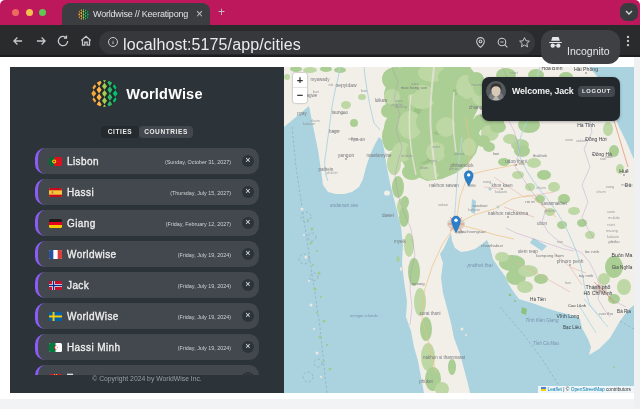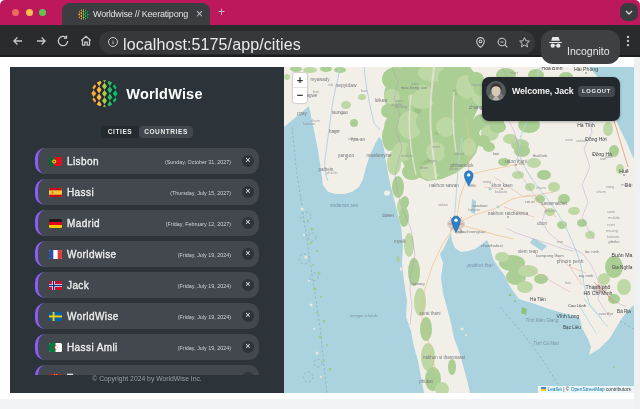--- a/index.html
+++ b/index.html
@@ -212,21 +212,21 @@
           <div class="cx">×</div>
         </div>
 <div class="city">
           <div class="cflag">
             <svg viewBox="0 0 13 9" width="13" height="9">
               <rect width="13" height="3" fill="#1d1d1b"></rect>
               <rect y="3" width="13" height="3" fill="#e1001f"></rect>
               <rect y="6" width="13" height="3" fill="#f6c800"></rect>
             </svg>
           </div>
-          <div class="cname">Madrid</div>
+          <div class="cname">Giang</div>
           <div class="cdate">(Friday, February 12, 2027)</div>
           <div class="cx">×</div>
         </div>
 <div class="city">
           <div class="cflag">
             <svg viewBox="0 0 13 9" width="13" height="9">
               <rect width="13" height="9" fill="#fff"></rect>
               <rect width="4.33" height="9" fill="#2a50a0"></rect>
               <rect x="8.67" width="4.33" height="9" fill="#dd3c3c"></rect>
             </svg>
@@ -265,21 +265,21 @@
           <div class="cflag">
             <svg viewBox="0 0 13 9" width="13" height="9">
               <rect width="13" height="9" fill="#fff"></rect>
               <rect width="6.5" height="9" fill="#007a3d"></rect>
               <circle cx="6.8" cy="4.5" r="2.1" fill="#d9121c"></circle>
               <circle cx="7.6" cy="4.5" r="1.7" fill="#fff"></circle>
               <rect x="6.1" y="4.2" width="1" height="0.1" fill="#007a3d"></rect>
               <path d="M8.2 3.7 l0.5 1.6 -1.4-1 h1.7 l-1.4 1 Z" fill="#d9121c" transform="scale(0.75) translate(2.9,1.2)"></path>
             </svg>
           </div>
-          <div class="cname">Hassi Amli</div>
+          <div class="cname">Hassi Minh</div>
           <div class="cdate">(Friday, July 19, 2024)</div>
           <div class="cx">×</div>
         </div>
 <div class="city">
           <div class="cflag">
             <svg viewBox="0 0 13 9" width="13" height="9">
               <rect width="13" height="9" fill="#cf2027"></rect>
               <rect x="5" width="3" height="9" fill="#e8bb3f"></rect>
               <rect x="5.9" width="1.2" height="9" fill="#cf2027"></rect>
             </svg>

